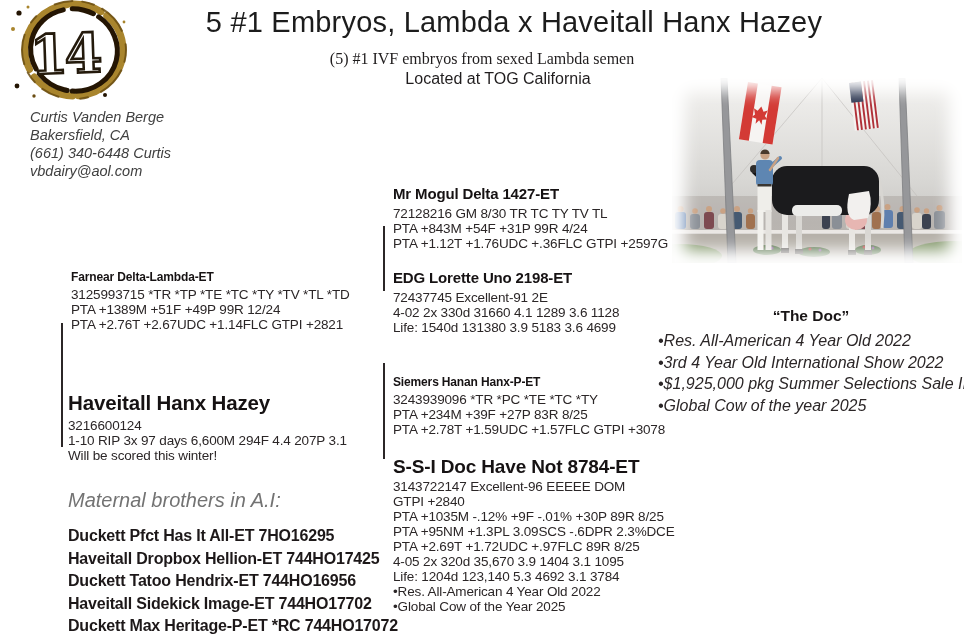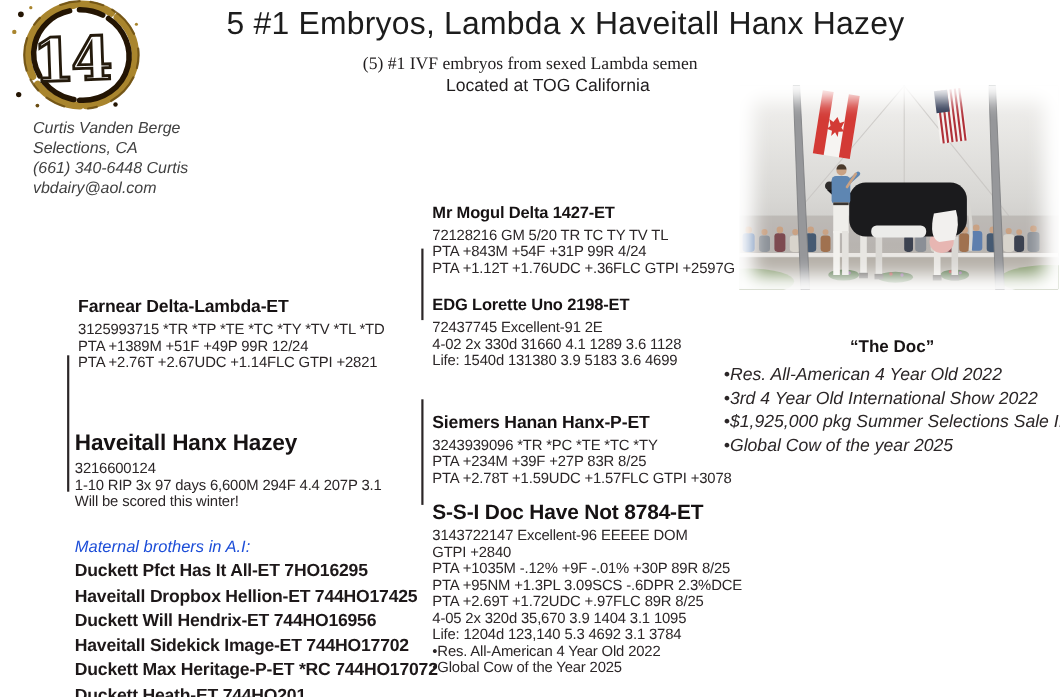--- a/index.html
+++ b/index.html
@@ -12,29 +12,29 @@
   .title{left:0;top:6px;width:100%;text-align:center;font-size:29px;letter-spacing:0.2px;color:#1c1c1c;padding-left:32px;}
   .sub1{left:0;top:50px;width:100%;text-align:center;font-size:16px;color:#201d1e;font-family:Liberation Serif, serif;}
   .sub2{left:0;top:70px;width:100%;text-align:center;font-size:16px;color:#201d1e;padding-left:16px;}
   
   .contact{left:30px;top:108px;font-style:italic;font-size:14.5px;line-height:18px;color:#404040;}
   
   .ped{letter-spacing:-0.15px;}
   .ped .name{font-weight:bold;color:#161213;line-height:1.12;margin-bottom:3px;white-space:nowrap;}
   .ped .ln{font-size:13.5px;line-height:15px;white-space:nowrap;color:#2b2627;}
   .name-sm{font-size:15px;}
-  .name-md{font-size:16px;}
+  .name-md{font-size:12px;}
   .name-lg{font-size:19px;}
   .name-xl{font-size:20.5px;}
   .ssi .ln{line-height:14.9px;}
   
   .vline{width:2px;background:#2b2627;}
   
   .maternal{left:68px;top:489px;}
-  .maternal .head{font-style:italic;font-size:15px;color:#1d4ed8;margin-bottom:3px;}
+  .maternal .head{font-style:italic;font-size:20px;color:#737373;margin-bottom:13px;}
   .maternal .item{font-weight:bold;font-size:16px;line-height:22.6px;color:#1d1819;white-space:nowrap;letter-spacing:-0.2px;}
   
   .doc{left:658px;top:307px;width:306px;}
   .doc .dtitle{font-weight:bold;font-size:15.5px;text-align:center;color:#191516;margin-bottom:5px;}
   .doc .ditem{font-style:italic;font-size:16px;line-height:21.5px;color:#2b2627;white-space:nowrap;}
   
   .photo-wrap{left:672px;top:78px;width:290px;height:185px;}
   .photo-wrap::after{content:"";position:absolute;inset:0;box-shadow:inset 0 0 16px 13px #ffffff;pointer-events:none;}
   
   .badge{left:6px;top:0px;width:130px;height:106px;}
@@ -63,21 +63,21 @@
       <text x="24" y="73" font-family="DejaVu Serif, serif" font-size="54" font-weight="bold" fill="#ffffff" stroke="#241a0c" stroke-width="2.6" letter-spacing="-3" transform="rotate(-2 60 55)">14</text>
     </svg>
   </div>
 
   <div class="abs title">5 #1 Embryos, Lambda x Haveitall Hanx Hazey</div>
   <div class="abs sub1">(5) #1 IVF embryos from sexed Lambda semen</div>
   <div class="abs sub2">Located at TOG California</div>
 
   <div class="abs contact">
     <div>Curtis Vanden Berge</div>
-    <div>Selections, CA</div>
+    <div>Bakersfield, CA</div>
     <div>(661) 340-6448 Curtis</div>
     <div>vbdairy@aol.com</div>
   </div>
 
   <div class="abs photo-wrap">
     <svg width="290" height="185" viewBox="0 0 290 185">
       <defs>
         <linearGradient id="tent" x1="0" y1="0" x2="0" y2="1">
           <stop offset="0" stop-color="#f3f2f0"></stop>
           <stop offset="0.55" stop-color="#d8d7d4"></stop>
@@ -221,21 +221,21 @@
 
   <div class="abs ped" style="left:68px;top:392px;">
     <div class="name name-xl">Haveitall Hanx Hazey</div>
     <div class="ln">3216600124</div>
     <div class="ln">1-10 RIP 3x 97 days 6,600M 294F 4.4 207P 3.1</div>
     <div class="ln">Will be scored this winter!</div>
   </div>
 
   <div class="abs ped" style="left:393px;top:186px;">
     <div class="name name-sm">Mr Mogul Delta 1427-ET</div>
-    <div class="ln">72128216 GM 5/20 TR TC TY TV TL</div>
+    <div class="ln">72128216 GM 8/30 TR TC TY TV TL</div>
     <div class="ln">PTA +843M +54F +31P 99R 4/24</div>
     <div class="ln">PTA +1.12T +1.76UDC +.36FLC GTPI +2597G</div>
   </div>
 
   <div class="abs ped" style="left:393px;top:270px;">
     <div class="name name-sm">EDG Lorette Uno 2198-ET</div>
     <div class="ln">72437745 Excellent-91 2E</div>
     <div class="ln">4-02 2x 330d 31660 4.1 1289 3.6 1128</div>
     <div class="ln">Life: 1540d 131380 3.9 5183 3.6 4699</div>
   </div>
@@ -265,19 +265,19 @@
     <div class="ditem">•Res. All-American 4 Year Old 2022</div>
     <div class="ditem">•3rd 4 Year Old International Show 2022</div>
     <div class="ditem">•$1,925,000 pkg Summer Selections Sale II</div>
     <div class="ditem">•Global Cow of the year 2025</div>
   </div>
 
   <div class="abs maternal">
     <div class="head">Maternal brothers in A.I:</div>
     <div class="item">Duckett Pfct Has It All-ET 7HO16295</div>
     <div class="item">Haveitall Dropbox Hellion-ET 744HO17425</div>
-    <div class="item">Duckett Will Hendrix-ET 744HO16956</div>
+    <div class="item">Duckett Tatoo Hendrix-ET 744HO16956</div>
     <div class="item">Haveitall Sidekick Image-ET 744HO17702</div>
     <div class="item">Duckett Max Heritage-P-ET *RC 744HO17072</div>
     <div class="item">Duckett Heath-ET 744HO201</div>
   </div>
 
 </div>
 
 </body></html>

